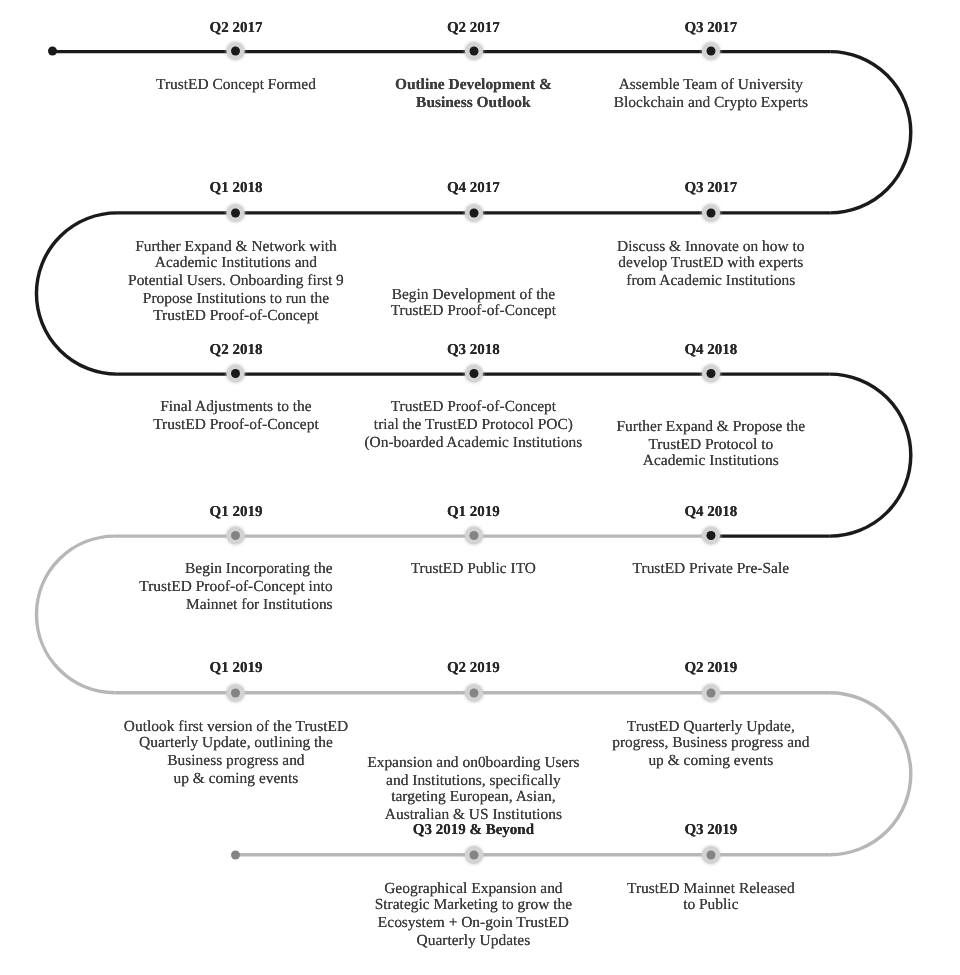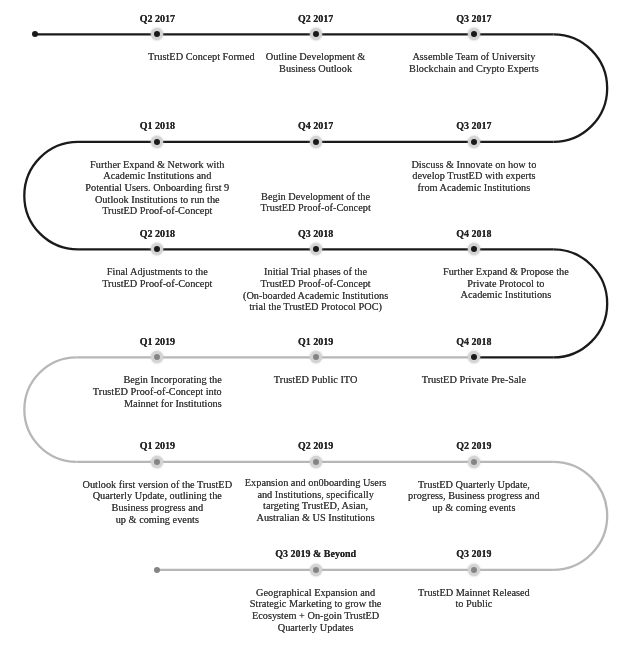--- a/index.html
+++ b/index.html
@@ -116,68 +116,67 @@
       <span class="core" style="background:#848484;"></span>
     </div>
     <div class="node" style="left:473.9px;top:569.8px;">
       <span class="halo" style="background:#d3d3d3;"></span>
       <span class="core" style="background:#848484;"></span>
     </div>
   </div>
 
   <div id="labels">
     <div class="m-title" style="left:157.3px;top:12.9px;">Q2 2017</div>
-    <div class="m-body" style="left:157.3px;top:51.4px;margin-left:44px;">
+    <div class="m-body" style="left:157.3px;top:51.4px;">
       <div>TrustED Concept Formed</div>
     </div>
     <div class="m-title" style="left:315.6px;top:12.9px;">Q2 2017</div>
-    <div class="m-body" style="left:315.6px;top:51.4px;">
+    <div class="m-body" style="left:315.6px;top:51.4px;font-weight:bold;">
       <div>Outline Development &amp;</div>
       <div>Business Outlook</div>
     </div>
     <div class="m-title" style="left:473.9px;top:12.9px;">Q3 2017</div>
     <div class="m-body" style="left:473.9px;top:51.4px;">
       <div>Assemble Team of University</div>
       <div>Blockchain and Crypto Experts</div>
     </div>
     <div class="m-title" style="left:157.3px;top:120.4px;">Q1 2018</div>
     <div class="m-body" style="left:157.3px;top:158.9px;text-align:center;">
       <div>Further Expand &amp; Network with</div>
       <div>Academic Institutions and</div>
       <div>Potential Users. Onboarding first 9</div>
-      <div>Outlook Institutions to run the</div>
+      <div>Propose Institutions to run the</div>
       <div>TrustED Proof-of-Concept</div>
     </div>
     <div class="m-title" style="left:315.6px;top:120.4px;">Q4 2017</div>
     <div class="m-body" style="left:315.6px;top:158.9px;margin-top:32px;">
       <div>Begin Development of the</div>
       <div>TrustED Proof-of-Concept</div>
     </div>
     <div class="m-title" style="left:473.9px;top:120.4px;">Q3 2017</div>
     <div class="m-body" style="left:473.9px;top:158.9px;">
       <div>Discuss &amp; Innovate on how to</div>
       <div>develop TrustED with experts</div>
       <div>from Academic Institutions</div>
     </div>
     <div class="m-title" style="left:157.3px;top:227.9px;">Q2 2018</div>
     <div class="m-body" style="left:157.3px;top:266.4px;">
       <div>Final Adjustments to the</div>
       <div>TrustED Proof-of-Concept</div>
     </div>
     <div class="m-title" style="left:315.6px;top:227.9px;">Q3 2018</div>
     <div class="m-body" style="left:315.6px;top:266.4px;">
-      <div>Initial Trial phases of the</div>
-      <div>TrustED Proof-of-Concept</div>
+      <div>TrustED Proof-of-Concept</div>
+      <div>trial the TrustED Protocol POC)</div>
       <div>(On-boarded Academic Institutions</div>
-      <div>trial the TrustED Protocol POC)</div>
     </div>
     <div class="m-title" style="left:473.9px;top:227.9px;">Q4 2018</div>
-    <div class="m-body" style="left:473.9px;top:266px;margin-left:32px;">
+    <div class="m-body" style="left:473.9px;top:279px;">
       <div>Further Expand &amp; Propose the</div>
-      <div>Private Protocol to</div>
+      <div>TrustED Protocol to</div>
       <div>Academic Institutions</div>
     </div>
     <div class="m-title" style="left:157.3px;top:335.9px;">Q1 2019</div>
     <div class="m-body" style="left:157.3px;top:374.4px;text-align:right;">
       <div>Begin Incorporating the</div>
       <div>TrustED Proof-of-Concept into</div>
       <div>Mainnet for Institutions</div>
     </div>
     <div class="m-title" style="left:315.6px;top:335.9px;">Q1 2019</div>
     <div class="m-body" style="left:315.6px;top:374.4px;">
@@ -188,24 +187,24 @@
       <div>TrustED Private Pre-Sale</div>
     </div>
     <div class="m-title" style="left:157.3px;top:440.3px;">Q1 2019</div>
     <div class="m-body" style="left:157.3px;top:478.8px;">
       <div>Outlook first version of the TrustED</div>
       <div>Quarterly Update, outlining the</div>
       <div>Business progress and</div>
       <div>up &amp; coming events</div>
     </div>
     <div class="m-title" style="left:315.6px;top:440.3px;">Q2 2019</div>
-    <div class="m-body" style="left:315.6px;top:477px;">
+    <div class="m-body" style="left:315.6px;top:503px;">
       <div>Expansion and on0boarding Users</div>
       <div>and Institutions, specifically</div>
-      <div>targeting TrustED, Asian,</div>
+      <div>targeting European, Asian,</div>
       <div>Australian &amp; US Institutions</div>
     </div>
     <div class="m-title" style="left:473.9px;top:440.3px;">Q2 2019</div>
     <div class="m-body" style="left:473.9px;top:478.8px;">
       <div>TrustED Quarterly Update,</div>
       <div>progress, Business progress and</div>
       <div>up &amp; coming events</div>
     </div>
     <div class="m-title" style="left:315.6px;top:548.3px;">Q3 2019 &amp; Beyond</div>
     <div class="m-body" style="left:315.6px;top:586.8px;">

